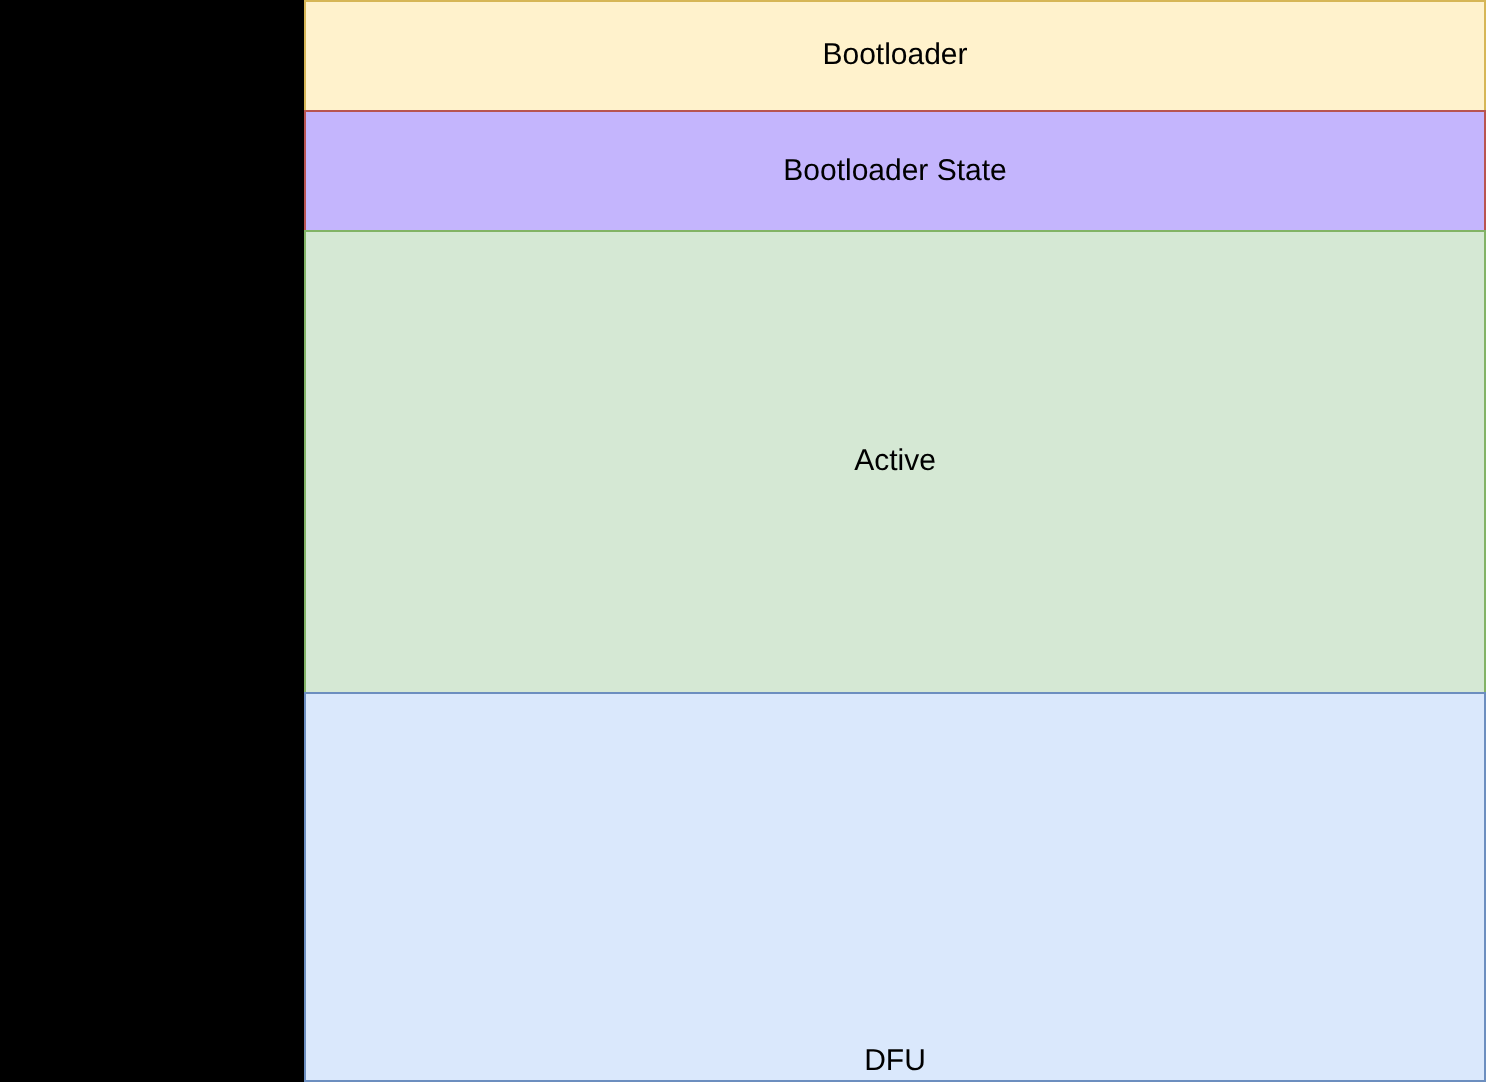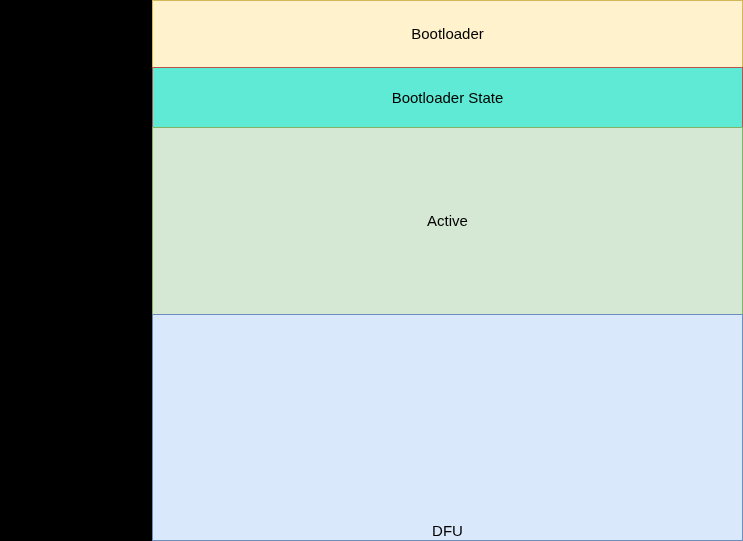--- a/index.html
+++ b/index.html
@@ -33,39 +33,39 @@
     display: flex;
     align-items: center;
     justify-content: center;
     font-size: 15px;
     line-height: 1.2;
     color: #000000;
   }
   .region + .region {
     margin-top: -1px; 
   }
-  .region-bootloader       { height: 68px; }
+  .region-bootloader       { height: 56px; }
   .region-bootloader-state { height: 61px; }
-  .region-active           { height: 188px; }
+  .region-active           { height: 232px; }
   .region-dfu              { flex: 1 1 auto; align-items: flex-end; }
 </style>
 </head>
 <body>
 
 <div class="canvas">
 
   <div class="black-panel" style="background-color: rgb(0, 0, 0);"></div>
 
   <div class="regions">
 
     <div class="region region-bootloader" style="background-color: rgb(255, 242, 204); border-color: rgb(214, 182, 86);">
       <span>Bootloader</span>
     </div>
 
-    <div class="region region-bootloader-state" style="background-color: #5eead4; border-color: rgb(184, 84, 80);">
+    <div class="region region-bootloader-state" style="background-color: #c4b5fd; border-color: rgb(184, 84, 80);">
       <span>Bootloader State</span>
     </div>
 
     <div class="region region-active" style="background-color: rgb(213, 232, 212); border-color: rgb(130, 179, 102);">
       <span>Active</span>
     </div>
 
     <div class="region region-dfu" style="background-color: rgb(218, 232, 252); border-color: rgb(108, 142, 191);">
       <span>DFU</span>
     </div>

